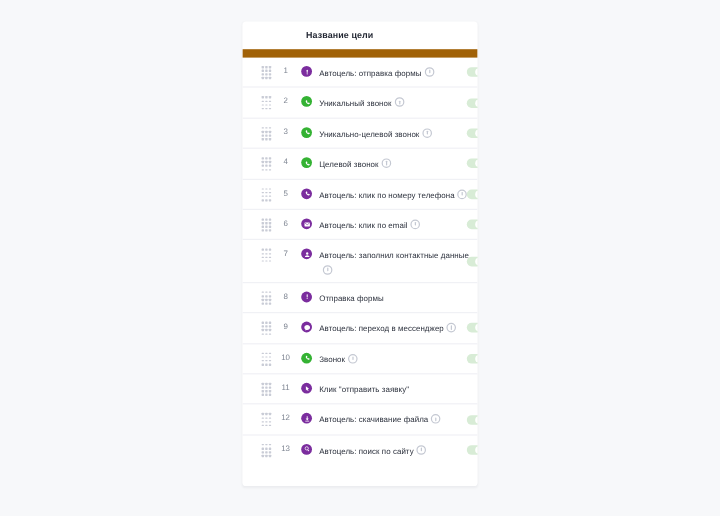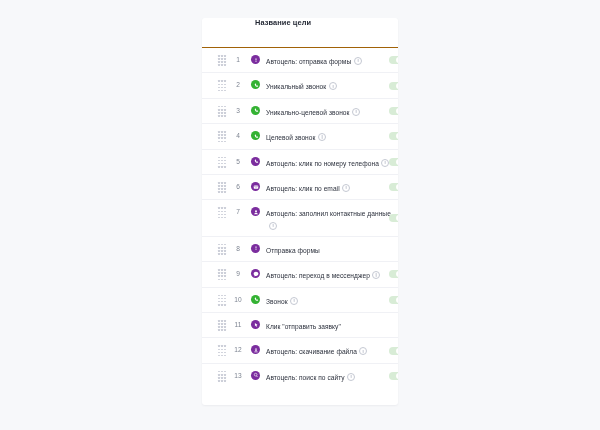--- a/index.html
+++ b/index.html
@@ -23,22 +23,23 @@
     height: 387px;
     background: #ffffff;
     border-radius: 3px;
     overflow: hidden;
     box-shadow: 0 1px 2px rgba(20,25,40,0.05);
   }
 
   .card-header {
     height: 30px;
     display: flex;
+    align-items: center;
     padding: 0 0 0 0;
-    border-bottom: 1px solid #a16207;
+    border-bottom: 7px solid #a16207;
     box-sizing: border-box;
   }
   .header-title {
     font-size: 7.4px;
     font-weight: bold;
     color: #1f2430;
     letter-spacing: 0.1px;
     margin-left: 53px;
   }
 

